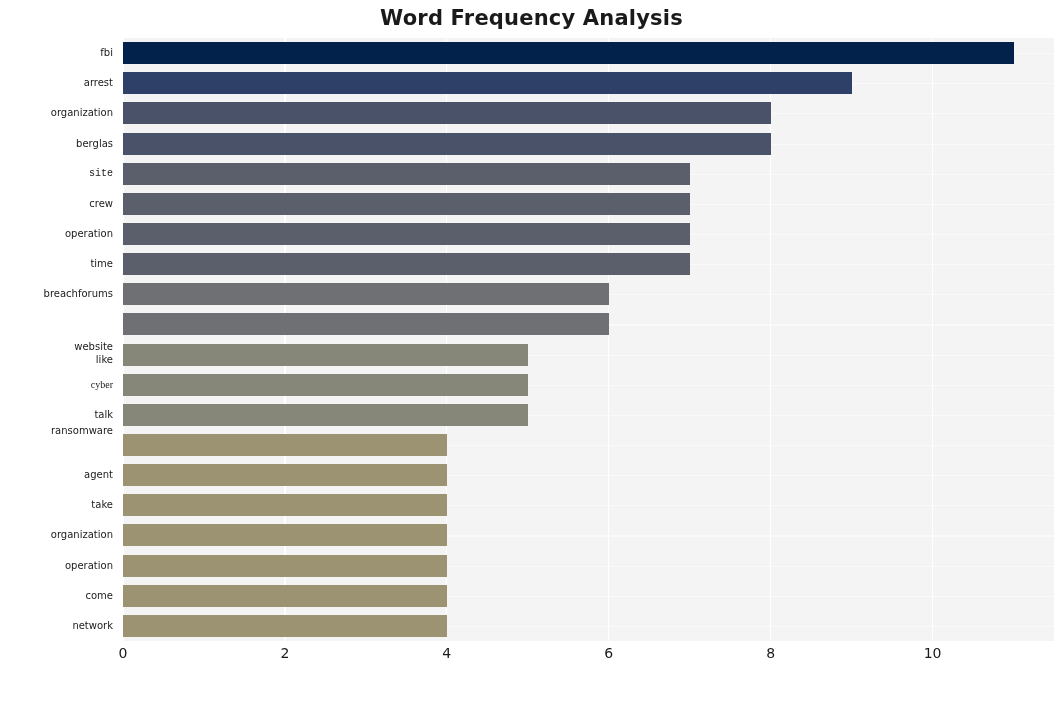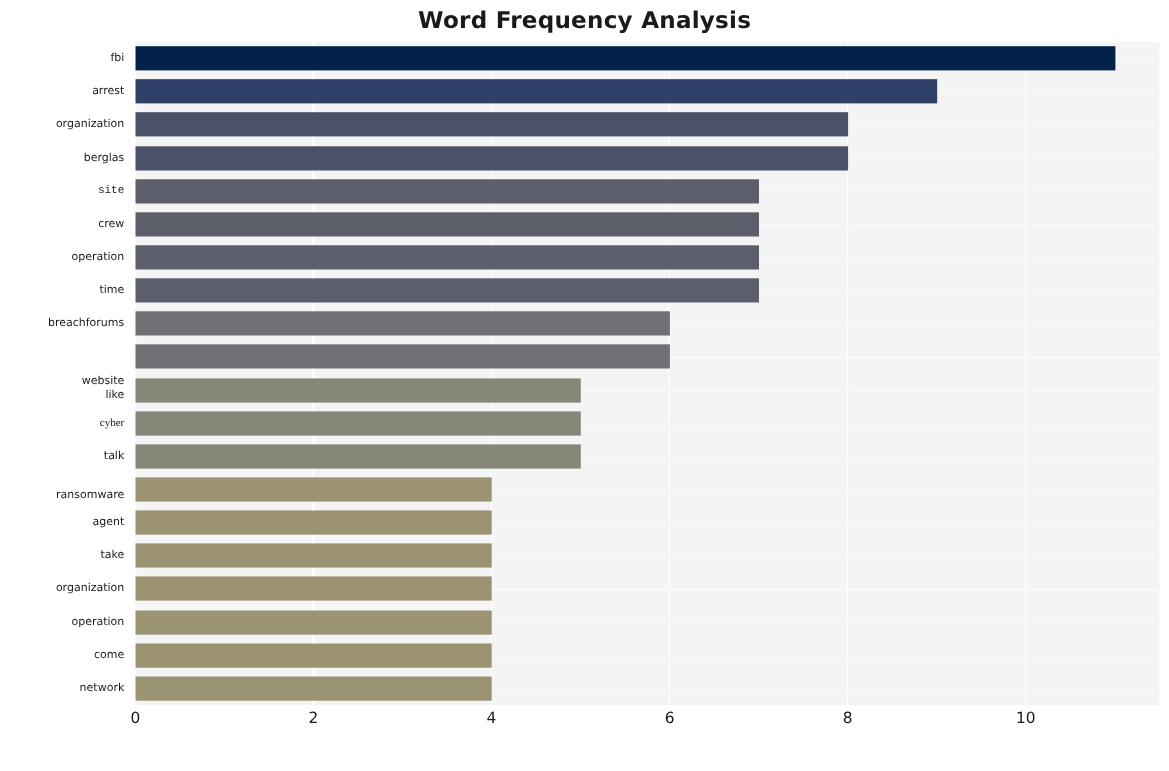--- a/index.html
+++ b/index.html
@@ -115,21 +115,21 @@
       <div class="ytick" style="top: 98.525px;">berglas</div>
       <div class="ytick" style="top: 128.675px; font-family: Liberation Mono, monospace;">site</div>
       <div class="ytick" style="top: 158.825px;">crew</div>
       <div class="ytick" style="top: 188.975px;">operation</div>
       <div class="ytick" style="top: 219.125px;">time</div>
       <div class="ytick" style="top: 249.275px;">breachforums</div>
       <div class="ytick" style="top: 279.425px; margin-top: 36px;">like</div>
       <div class="ytick" style="top: 302px;">website</div>
       <div class="ytick" style="top: 339.725px; font-family: Liberation Serif, serif;">cyber</div>
       <div class="ytick" style="top: 369.875px;">talk</div>
-      <div class="ytick" style="top: 406px;">ransomware</div>
+      <div class="ytick" style="top: 386px;">ransomware</div>
       <div class="ytick" style="top: 430.175px;">agent</div>
       <div class="ytick" style="top: 460.325px;">take</div>
       <div class="ytick" style="top: 490.475px;">organization</div>
       <div class="ytick" style="top: 520.625px;">operation</div>
       <div class="ytick" style="top: 550.775px;">come</div>
       <div class="ytick" style="top: 580.925px;">network</div>
     </div>
 
   <div id="plot-area">
       <div class="vgrid" style="left: -0.65px;"></div>

